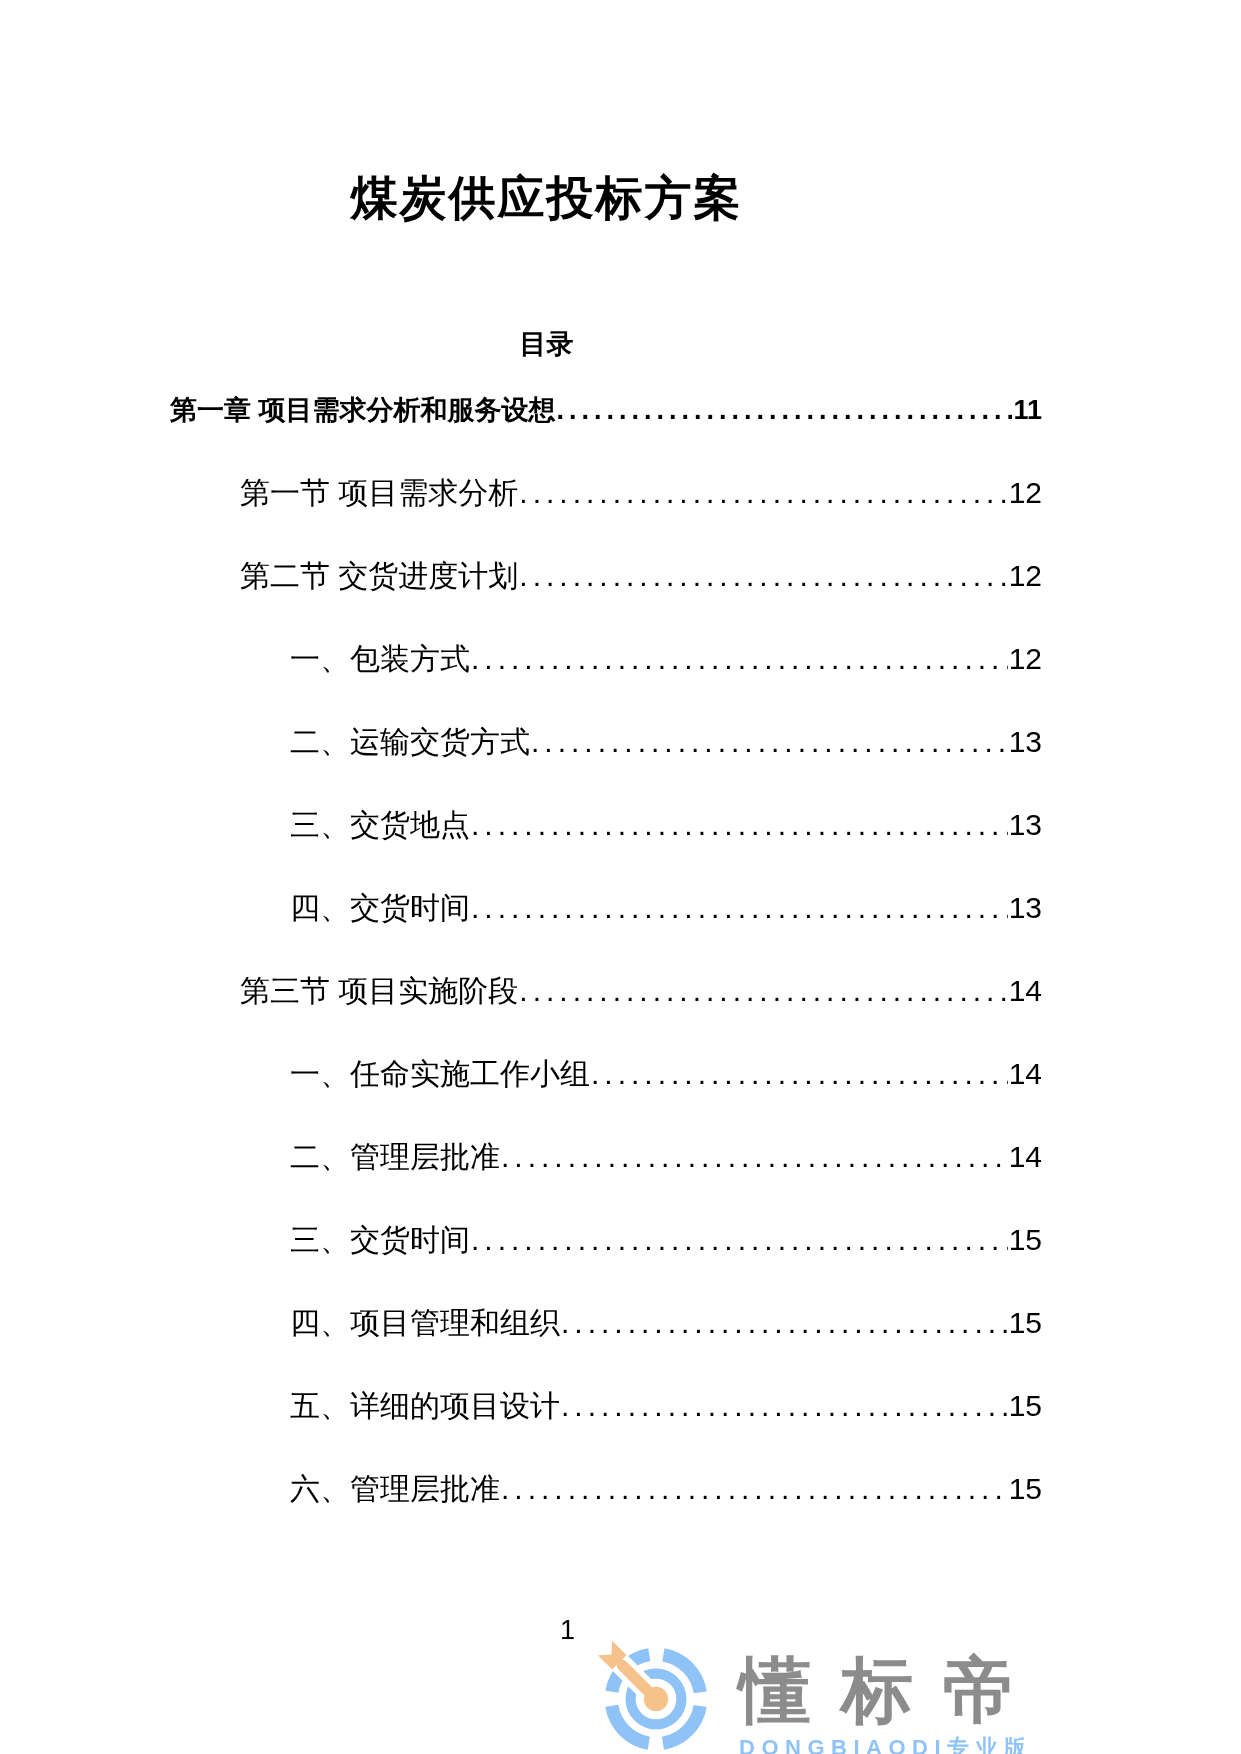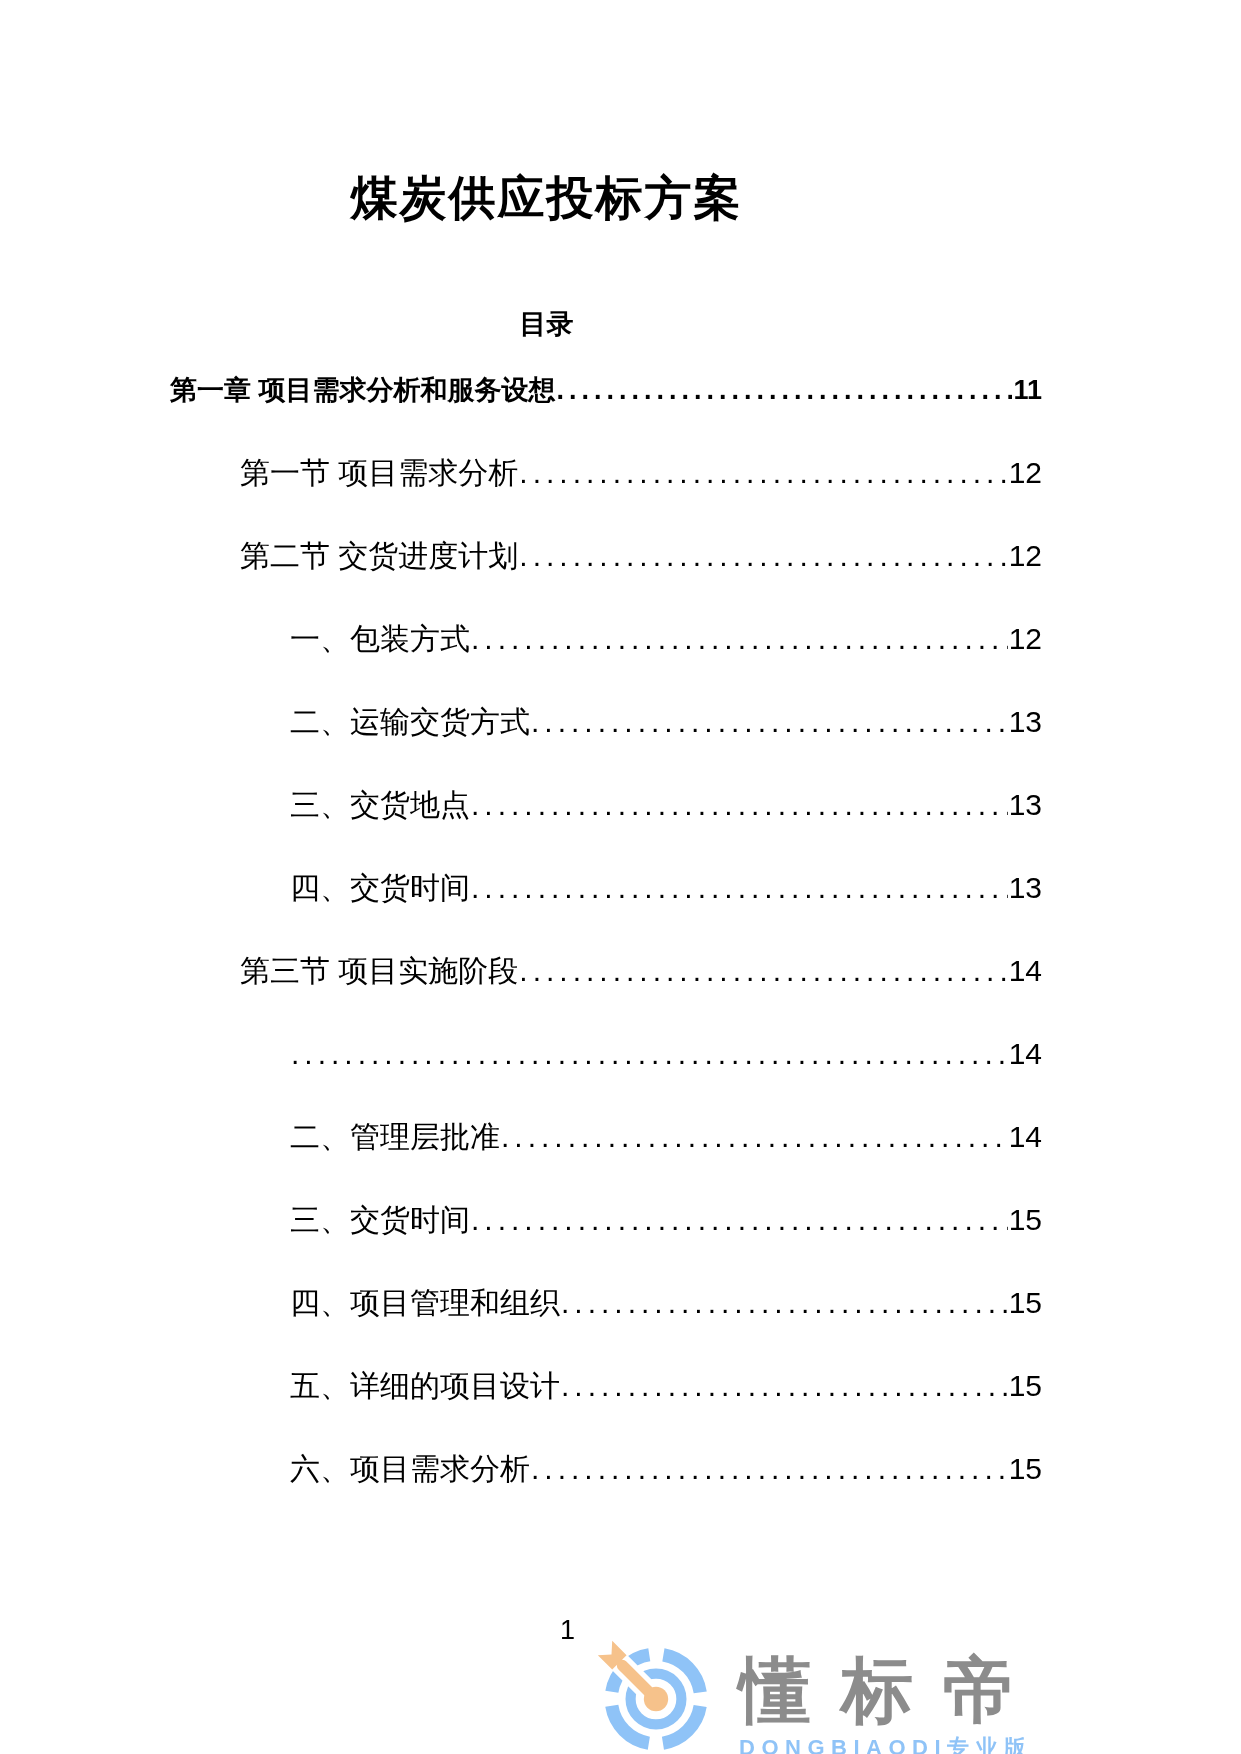--- a/index.html
+++ b/index.html
@@ -21,21 +21,21 @@
   .doc-title {
     margin: 0;
     padding-top: 166px;
     text-align: center;
     font-size: 47px;
     line-height: 64px;
     font-weight: 700;
     letter-spacing: 2px;
   }
   .toc-heading {
-    margin: 75px 0 0 0;
+    margin: 95px 0 0 0;
     text-align: center;
     font-size: 27px;
     line-height: 38px;
     font-weight: 700;
   }
   .toc {
     margin: 29px 0 0 170px;
     width: 872px;
   }
   .toc-row {
@@ -146,20 +146,21 @@
         <span class="toc-label">四、交货时间</span>
         <span class="toc-leader"></span>
         <span class="toc-page">13</span>
       </div>
       <div class="toc-row lvl2">
         <span class="toc-label">第三节 项目实施阶段</span>
         <span class="toc-leader"></span>
         <span class="toc-page">14</span>
       </div>
       <div class="toc-row lvl3">
+        <span class="toc-label">一、任命实施工作小组</span>
         <span class="toc-leader"></span>
         <span class="toc-page">14</span>
       </div>
       <div class="toc-row lvl3">
         <span class="toc-label">二、管理层批准</span>
         <span class="toc-leader"></span>
         <span class="toc-page">14</span>
       </div>
       <div class="toc-row lvl3">
         <span class="toc-label">三、交货时间</span>
@@ -170,21 +171,21 @@
         <span class="toc-label">四、项目管理和组织</span>
         <span class="toc-leader"></span>
         <span class="toc-page">15</span>
       </div>
       <div class="toc-row lvl3">
         <span class="toc-label">五、详细的项目设计</span>
         <span class="toc-leader"></span>
         <span class="toc-page">15</span>
       </div>
       <div class="toc-row lvl3">
-        <span class="toc-label">六、项目需求分析</span>
+        <span class="toc-label">六、管理层批准</span>
         <span class="toc-leader"></span>
         <span class="toc-page">15</span>
       </div>
     </div>
 
   <div class="footer-page-number">1</div>
 
   <div class="watermark">
     <span class="wm-icon">
       <svg viewBox="0 0 120 120" xmlns="http://www.w3.org/2000/svg">

